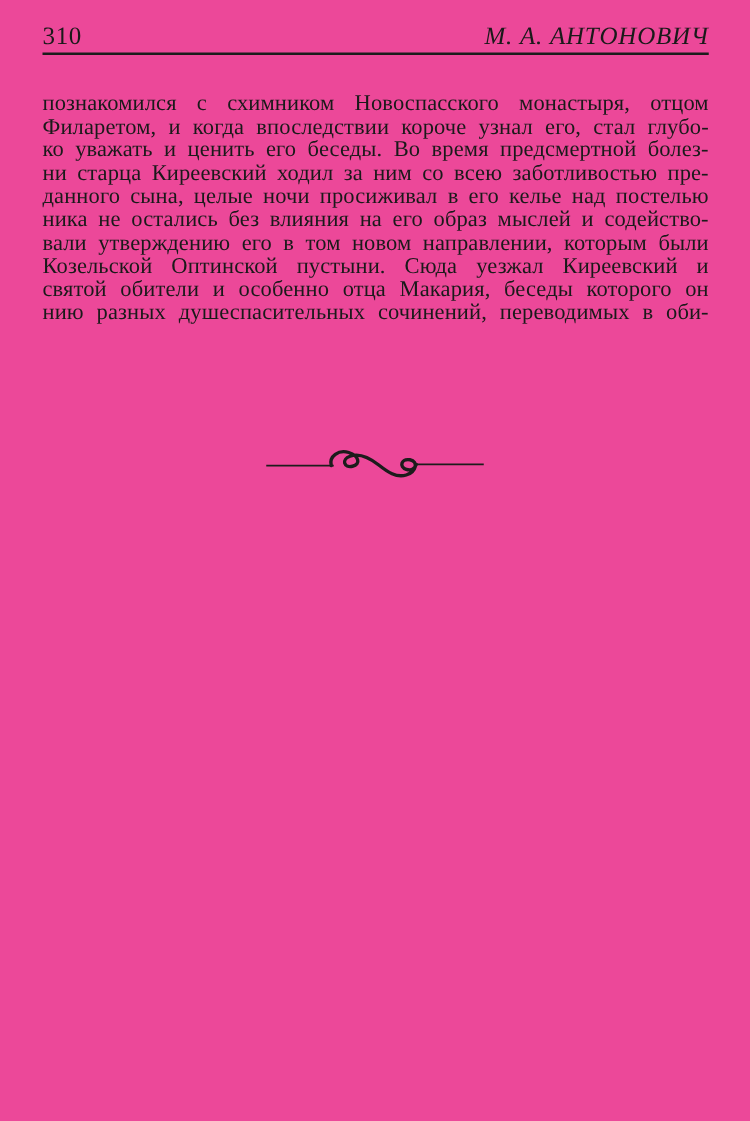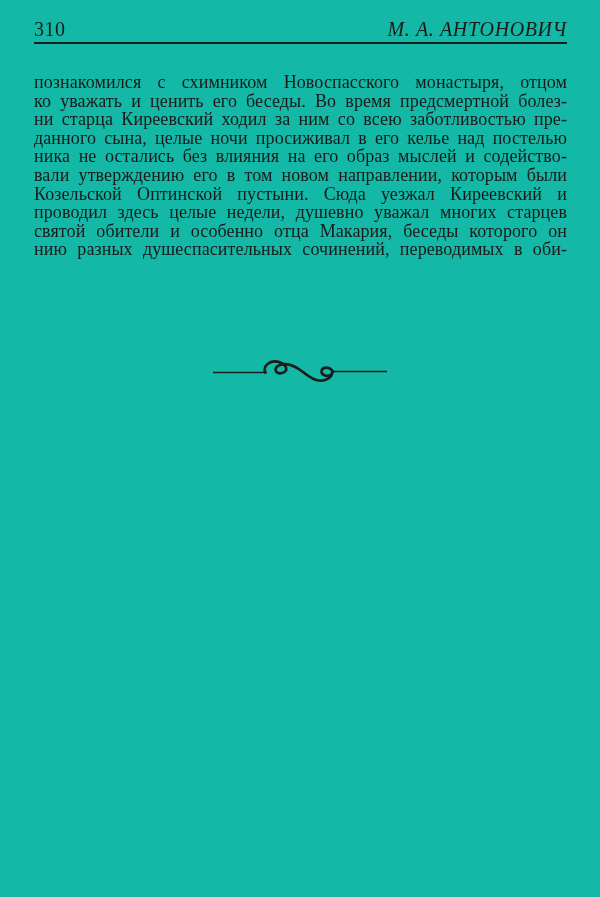--- a/index.html
+++ b/index.html
@@ -5,21 +5,21 @@
   html, body {
     margin: 0;
     padding: 0;
     background: #e8e8e8;
   }
   .page {
     position: relative;
     width: 600px;
     height: 897px;
     margin: 0 auto;
-    background: #14b8a6;
+    background: #ec4899;
     color: #1a1a1a;
     font-family: "Liberation Serif", "DejaVu Serif", serif;
     overflow: hidden;
     box-sizing: border-box;
   }
   .content {
     position: absolute;
     left: 34px;
     right: 33px;
     top: 18px;
@@ -80,27 +80,27 @@
   <div class="content">
 
     <div class="running-head">
       <span class="page-number">310</span>
       <span class="running-title">М. А. АНТОНОВИЧ</span>
     </div>
     <div class="head-rule"></div>
 
     <div class="body-text">
       <div class="line">познакомился с схимником Новоспасского монастыря, отцом</div>
+      <div class="line">Филаретом, и когда впоследствии короче узнал его, стал глубо-</div>
       <div class="line">ко уважать и ценить его беседы. Во время предсмертной болез-</div>
       <div class="line">ни старца Киреевский ходил за ним со всею заботливостью пре-</div>
       <div class="line">данного сына, целые ночи просиживал в его келье над постелью</div>
       <div class="line">ника не остались без влияния на его образ мыслей и содейство-</div>
       <div class="line">вали утверждению его в том новом направлении, которым были</div>
       <div class="line">Козельской Оптинской пустыни. Сюда уезжал Киреевский и</div>
-      <div class="line">проводил здесь целые недели, душевно уважал многих старцев</div>
       <div class="line">святой обители и особенно отца Макария, беседы которого он</div>
       <div class="line">нию разных душеспасительных сочинений, переводимых в оби-</div>
     </div>
 
   </div>
 
   <div class="divider">
     <svg viewBox="0 0 178 36" xmlns="http://www.w3.org/2000/svg">
       <line x1="2" y1="18.5" x2="56" y2="18.5" stroke="#1c1c1c" stroke-width="1.4"></line>
       <line x1="122" y1="17.5" x2="176" y2="17.5" stroke="#1c1c1c" stroke-width="1.4"></line>

